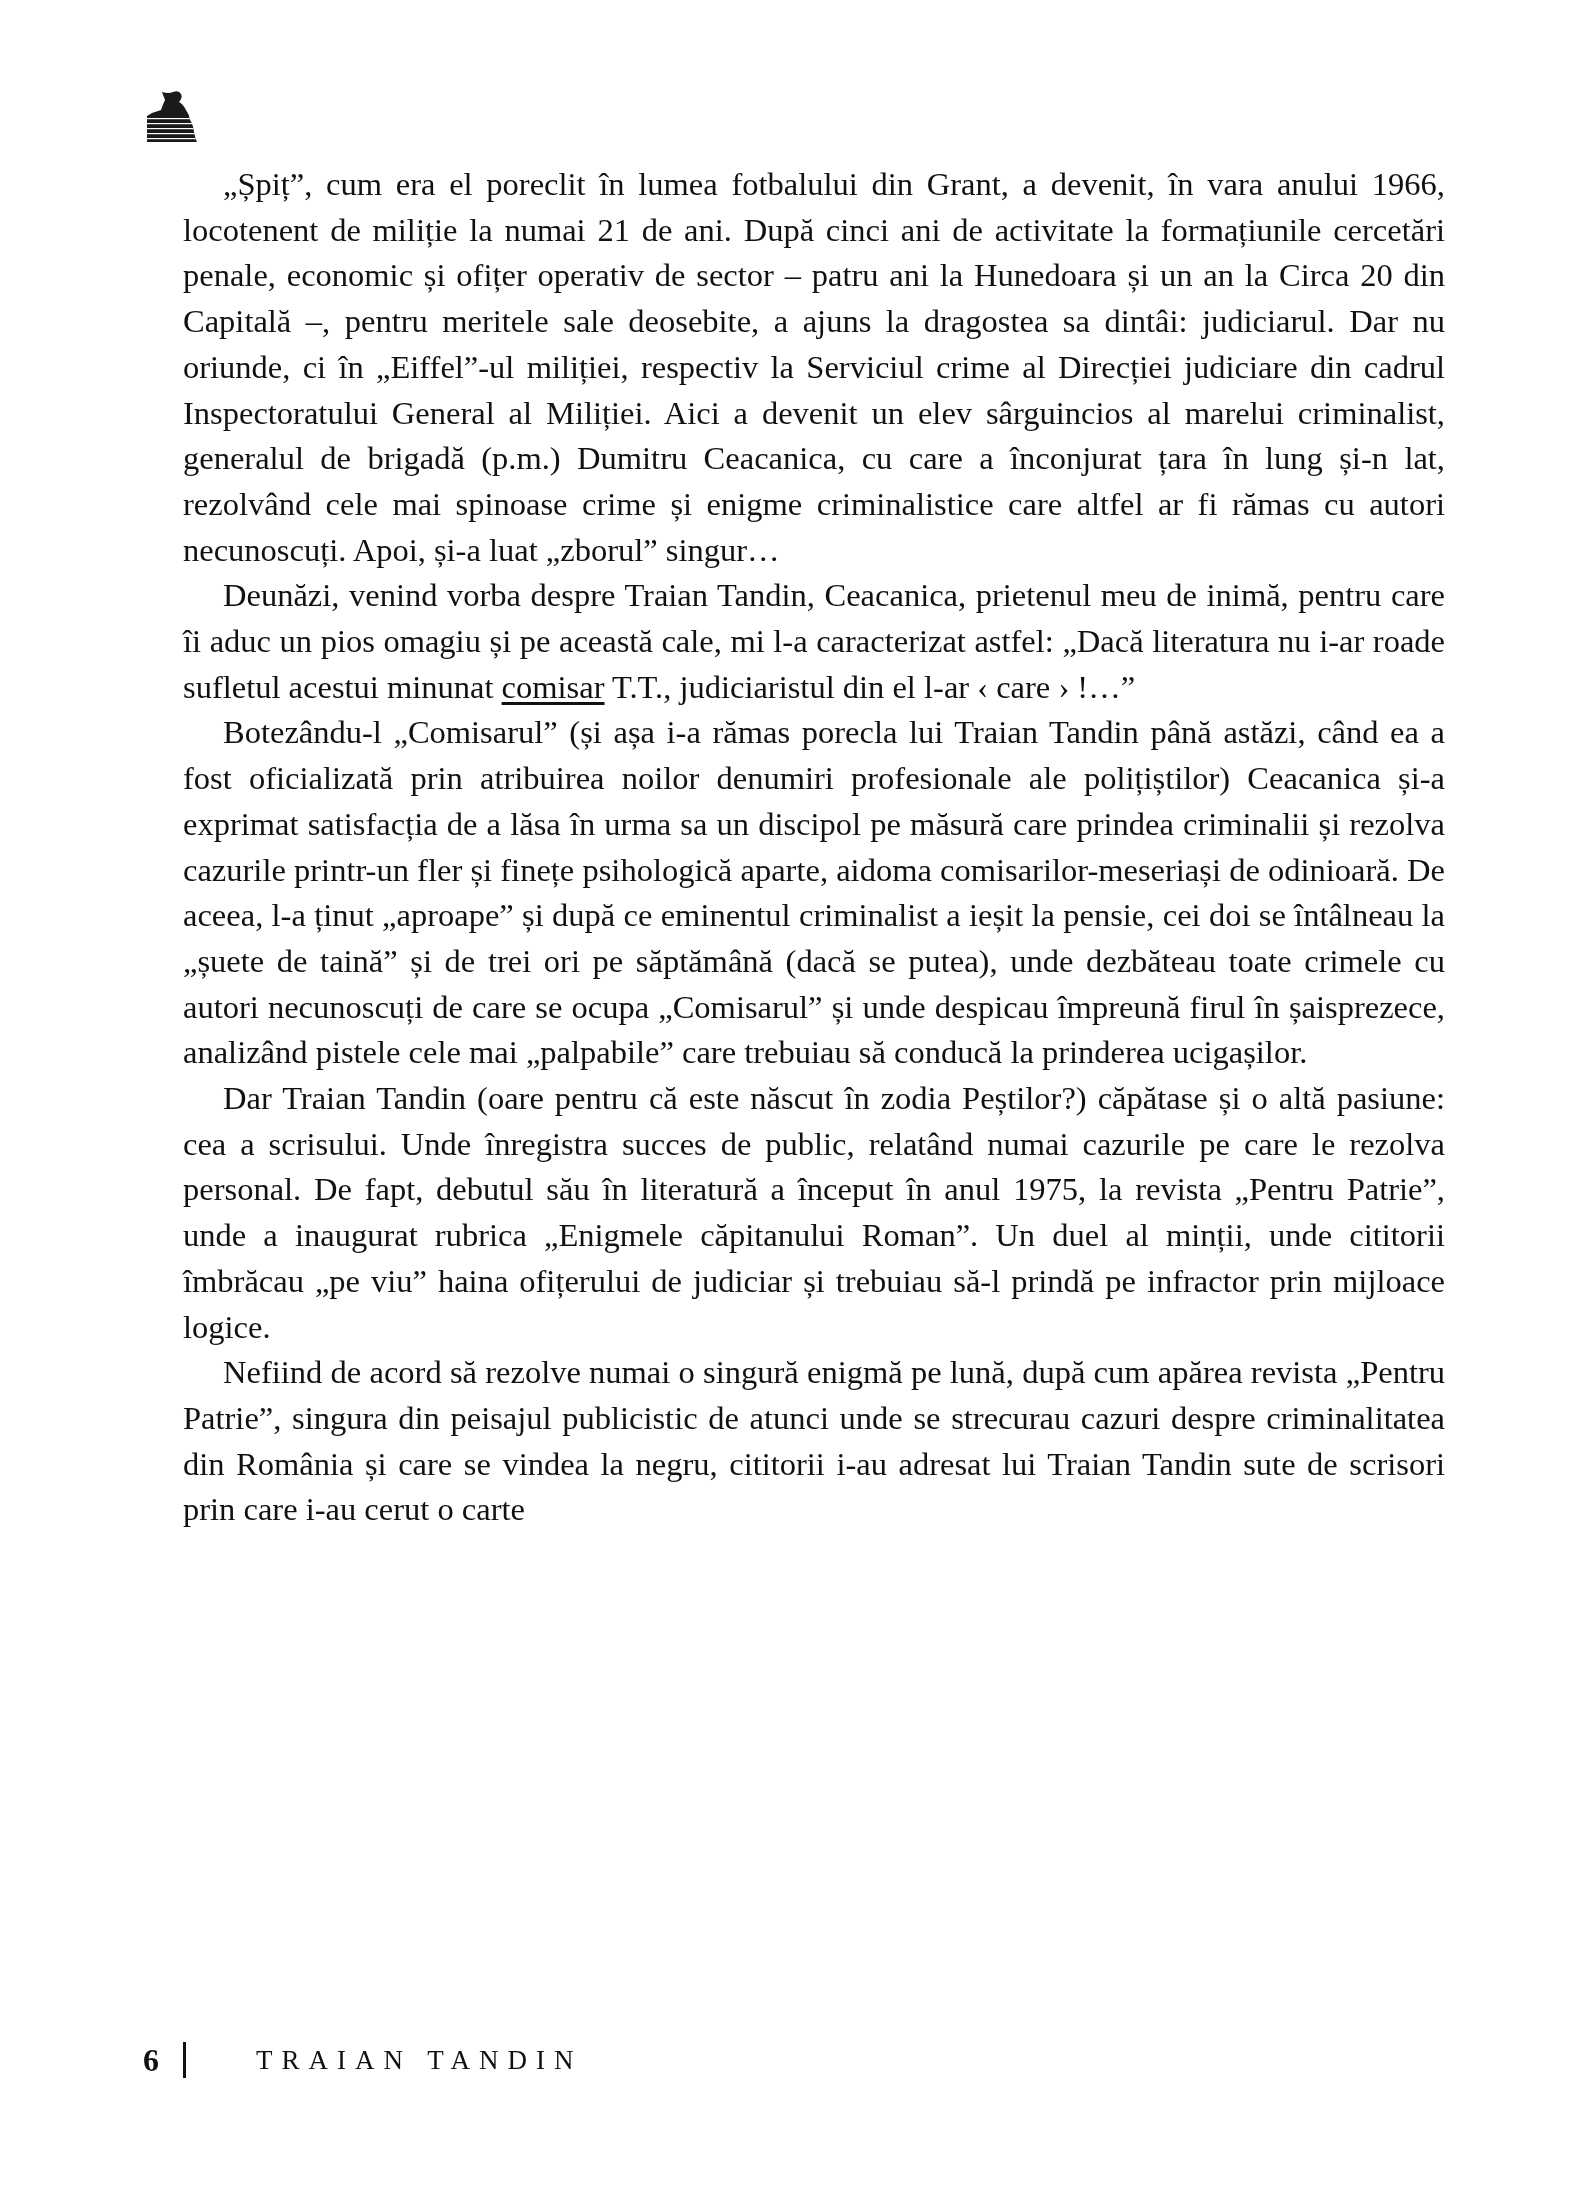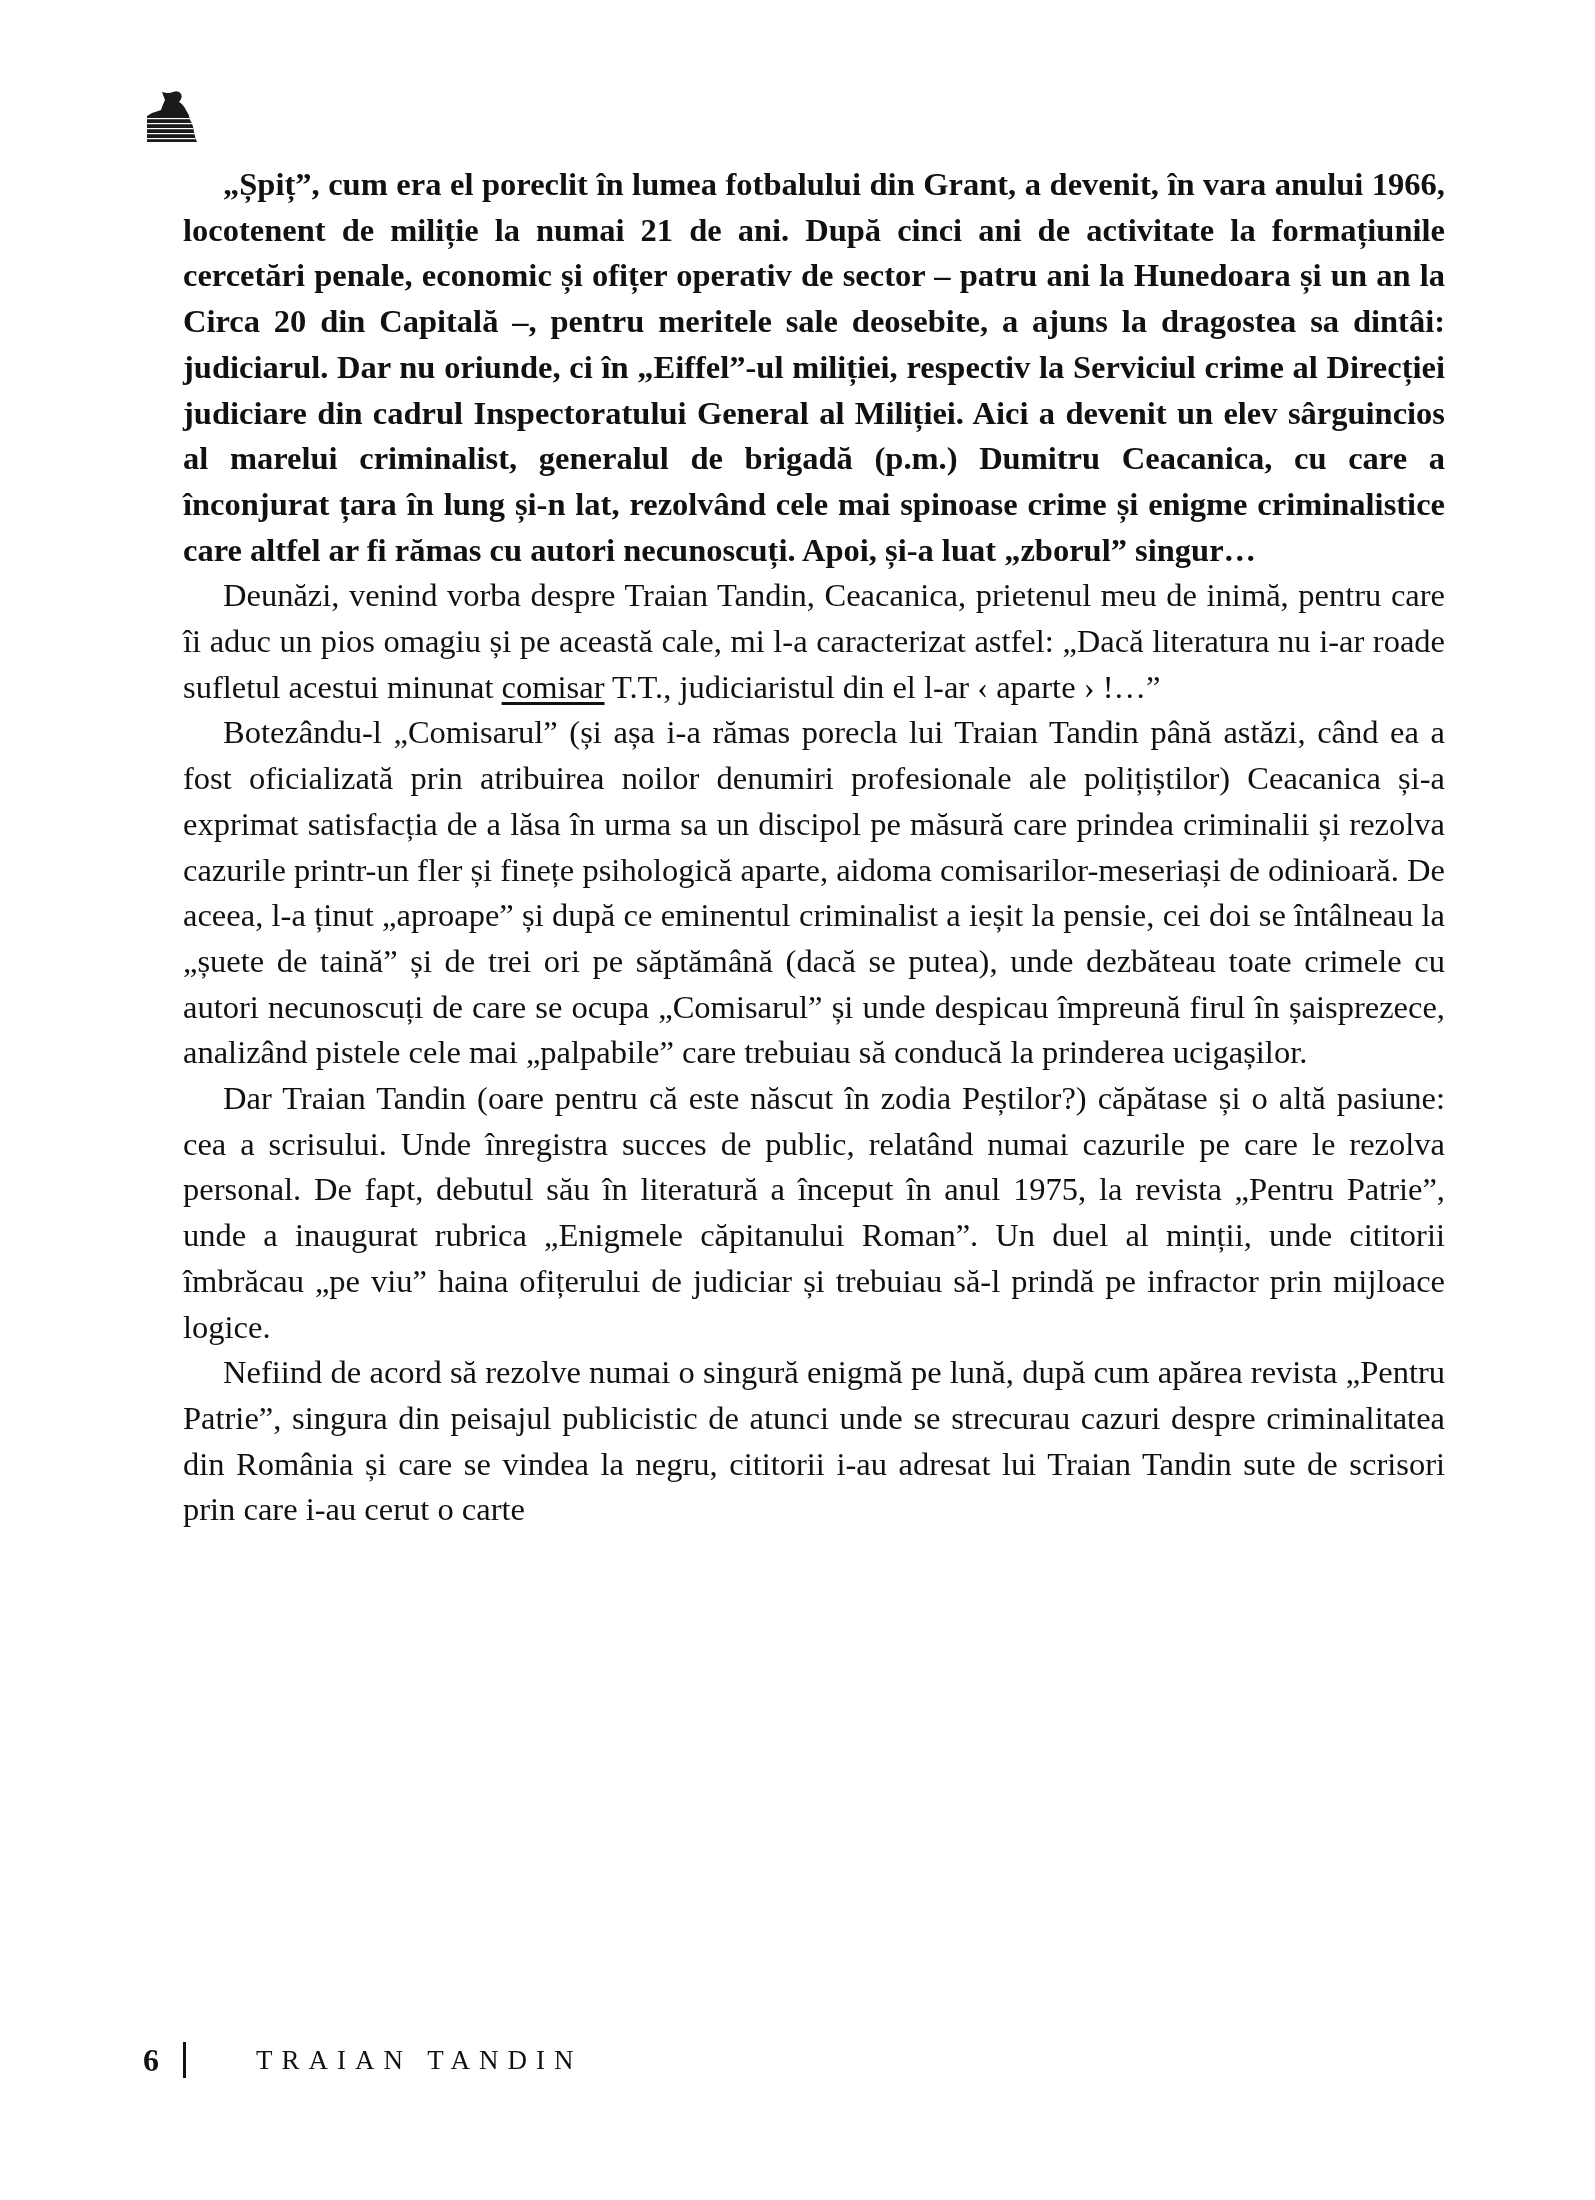--- a/index.html
+++ b/index.html
@@ -32,21 +32,20 @@
       line-height: 45.7px;
       text-align: justify;
     }
     .text-block p {
       margin: 0;
       text-indent: 40px;
       hyphens: none;
     }
     .text-block p.first {
       text-indent: 40px;
-      font-weight: bold;
     }
     .u { text-decoration: underline; text-underline-offset: 4px; }
     .footer {
       position: absolute;
       left: 143px;
       top: 2040px;
       height: 40px;
       display: flex;
       align-items: center;
       font-family: "Liberation Serif", "DejaVu Serif", serif;
@@ -85,21 +84,21 @@
       <rect x="0" y="35" width="60" height="1.2" fill="#ffffff"></rect>
       <rect x="0" y="40" width="60" height="1.2" fill="#ffffff"></rect>
       <rect x="0" y="45" width="60" height="1.2" fill="#ffffff"></rect>
       <rect x="0" y="50" width="60" height="1.2" fill="#ffffff"></rect>
     </g>
   </svg>
 </div>
 
 <div class="text-block">
   <p class="first">„Șpiț”, cum era el poreclit în lumea fotbalului din Grant, a devenit, în vara anului 1966, locotenent de miliție la numai 21 de ani. După cinci ani de activitate la formațiunile cercetări penale, economic și ofițer operativ de sector – patru ani la Hunedoara și un an la Circa 20 din Capitală –, pentru meritele sale deosebite, a ajuns la dragostea sa dintâi: judiciarul. Dar nu oriunde, ci în „Eiffel”-ul miliției, respectiv la Serviciul crime al Direcției judiciare din cadrul Inspectoratului General al Miliției. Aici a devenit un elev sârguincios al marelui criminalist, generalul de brigadă (p.m.) Dumitru Ceacanica, cu care a înconjurat țara în lung și-n lat, rezolvând cele mai spinoase crime și enigme criminalistice care altfel ar fi rămas cu autori necunoscuți. Apoi, și-a luat „zborul” singur…</p>
-  <p><span>Deunăzi, venind vorba despre Traian Tandin, Ceacanica, prietenul meu de inimă, pentru care îi aduc un pios omagiu și pe această cale, mi l-a caracterizat astfel: „Dacă literatura nu i-ar roade sufletul acestui minunat </span><span class="u">comisar</span><span> T.T., judiciaristul din el l-ar ‹ aparte › !…”</span></p>
+  <p><span>Deunăzi, venind vorba despre Traian Tandin, Ceacanica, prietenul meu de inimă, pentru care îi aduc un pios omagiu și pe această cale, mi l-a caracterizat astfel: „Dacă literatura nu i-ar roade sufletul acestui minunat </span><span class="u">comisar</span><span> T.T., judiciaristul din el l-ar ‹ care › !…”</span></p>
   <p>Botezându-l „Comisarul” (și așa i-a rămas porecla lui Traian Tandin până astăzi, când ea a fost oficializată prin atribuirea noilor denumiri profesionale ale polițiștilor) Ceacanica și-a exprimat satisfacția de a lăsa în urma sa un discipol pe măsură care prindea criminalii și rezolva cazurile printr-un fler și finețe psihologică aparte, aidoma comisarilor-meseriași de odinioară. De aceea, l-a ținut „aproape” și după ce eminentul criminalist a ieșit la pensie, cei doi se întâlneau la „șuete de taină” și de trei ori pe săptămână (dacă se putea), unde dezbăteau toate crimele cu autori necunoscuți de care se ocupa „Comisarul” și unde despicau împreună firul în șaisprezece, analizând pistele cele mai „palpabile” care trebuiau să conducă la prinderea ucigașilor.</p>
   <p>Dar Traian Tandin (oare pentru că este născut în zodia Peștilor?) căpătase și o altă pasiune: cea a scrisului. Unde înregistra succes de public, relatând numai cazurile pe care le rezolva personal. De fapt, debutul său în literatură a început în anul 1975, la revista „Pentru Patrie”, unde a inaugurat rubrica „Enigmele căpitanului Roman”. Un duel al minții, unde cititorii îmbrăcau „pe viu” haina ofițerului de judiciar și trebuiau să-l prindă pe infractor prin mijloace logice.</p>
   <p>Nefiind de acord să rezolve numai o singură enigmă pe lună, după cum apărea revista „Pentru Patrie”, singura din peisajul publicistic de atunci unde se strecurau cazuri despre criminalitatea din România și care se vindea la negru, cititorii i-au adresat lui Traian Tandin sute de scrisori prin care i-au cerut o carte</p>
 </div>
 
 <div class="footer">
   <span class="page-number">6</span>
   <span class="footer-sep"></span>
   <span class="running-head">TRAIAN TANDIN</span>
 </div>

